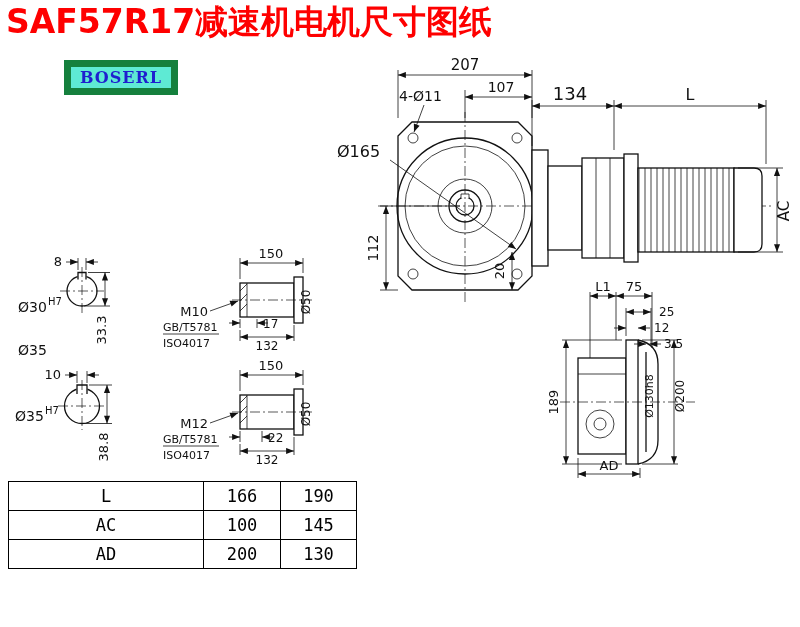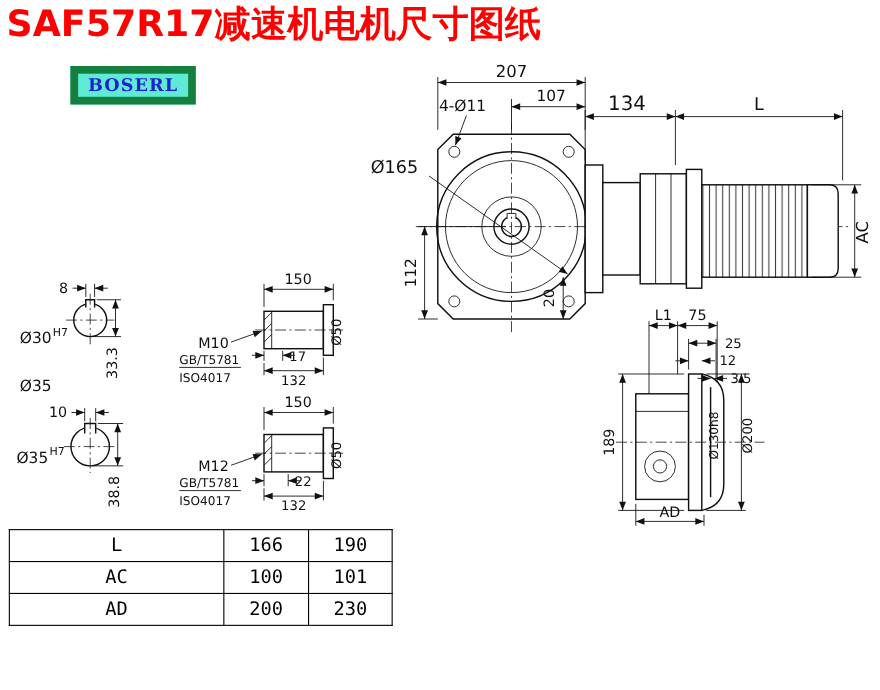--- a/index.html
+++ b/index.html
@@ -267,23 +267,23 @@
       </colgroup>
     <tbody>
     <tr>
       <td>L</td>
       <td>166</td>
       <td>190</td>
     </tr>
     <tr>
       <td>AC</td>
       <td>100</td>
-      <td>101</td>
+      <td>145</td>
     </tr>
     <tr>
       <td>AD</td>
       <td>200</td>
-      <td>230</td>
+      <td>130</td>
     </tr>
   </tbody>
     </table>
 
 </div>
 
 </body></html>

